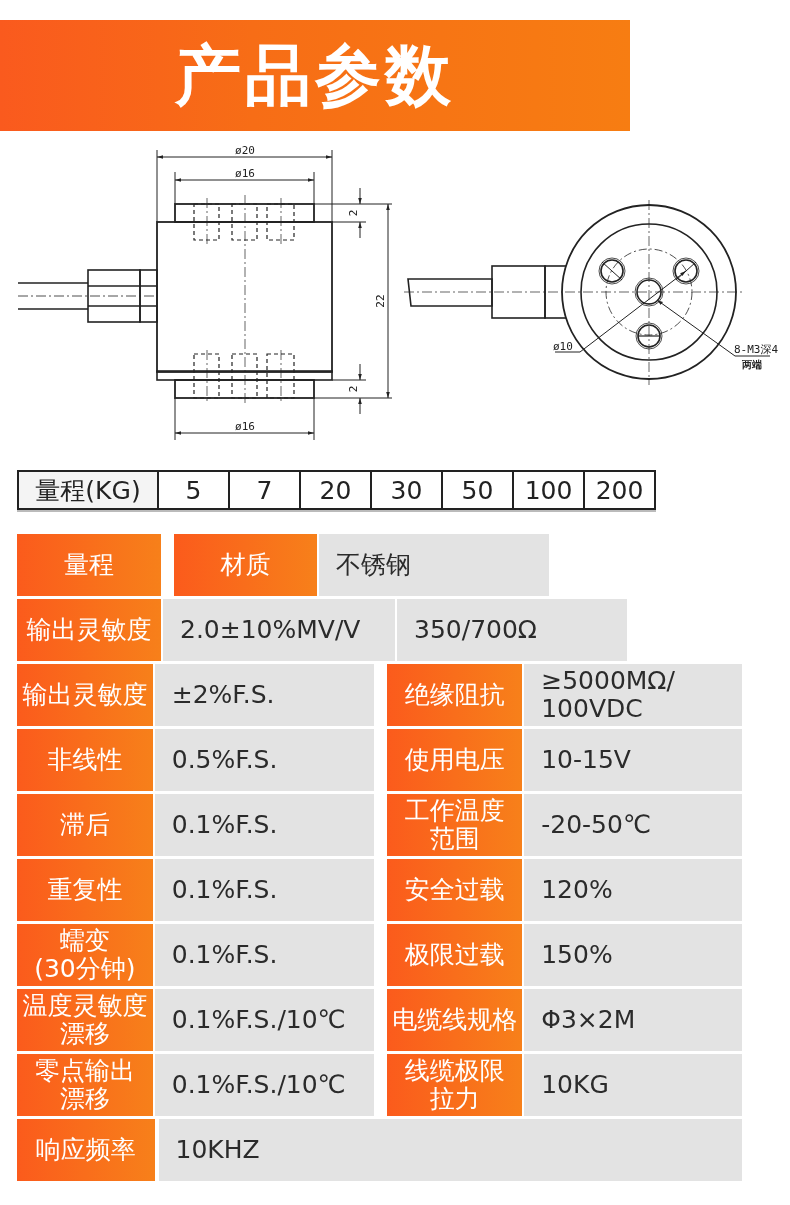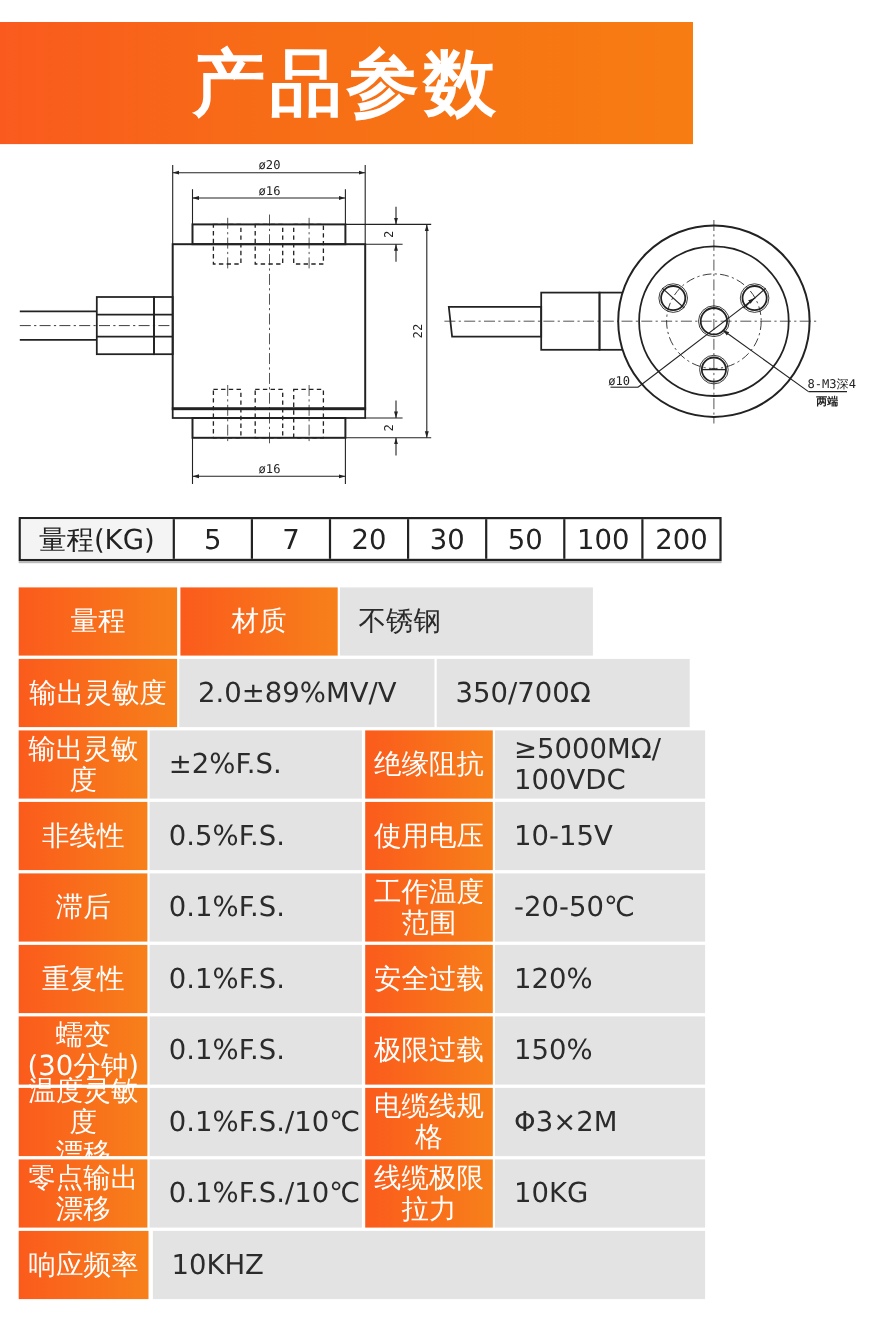--- a/index.html
+++ b/index.html
@@ -23,36 +23,36 @@
     display: flex; border: 2px solid #222; background: #fff;
     box-shadow: 0 2px 0 #bbb;
   }
   .range-cell {
     flex: 1; display: flex; align-items: center; justify-content: center;
     border-left: 2px solid #222; font-size: 25px; color: #222;
     font-family: "DejaVu Sans", sans-serif;
   }
   .range-cell:first-child { border-left: none; flex: 0 0 138px; background: #f4f4f4; }
 
-  .spec-table { position: absolute; left: 17px; top: 534px; width: 624px; }
+  .spec-table { position: absolute; left: 17px; top: 534px; width: 725px; }
   .spec-row { display: flex; height: 62px; margin-bottom: 3px; }
   .spec-label {
     background: linear-gradient(90deg, #fb5b1c 0%, #f7801a 100%);
     color: #fff; display: flex; align-items: center; justify-content: center; text-align: center;
     font-size: 25px; line-height: 28px; font-family: "DejaVu Sans", sans-serif;
     white-space: pre-line;
   }
   .spec-value {
     background: #e3e3e3; color: #2b2b2b; display: flex; align-items: center;
     padding-left: 17px; font-size: 25px; line-height: 28px;
     font-family: "DejaVu Sans", sans-serif; white-space: pre-line;
   }
   .l1 { width: 144px; }
   .v1 { width: 232px; margin-left: 2px; }
-  .l2 { width: 143px; margin-left: 3px; }
+  .l2 { width: 143px; margin-left: 13px; }
   .v2 { width: 230px; margin-left: 2px; }
   .vwide { width: 610px; margin-left: 4px; }
 
   svg text { font-family: "DejaVu Sans Mono", monospace; fill: #222; }
 </style>
 </head>
 <body>
 
 <div class="banner">
   <div class="banner-title">产品参数</div>
@@ -180,21 +180,21 @@
 </div>
 
 <div class="spec-table">
   <div class="spec-row">
     <div class="spec-label l1">量程</div>
     <div class="spec-label l2">材质</div>
     <div class="spec-value v2">不锈钢</div>
   </div>
   <div class="spec-row">
     <div class="spec-label l1">输出灵敏度</div>
-    <div class="spec-value v1">2.0±89%MV/V</div>
+    <div class="spec-value v1">2.0±10%MV/V</div>
     <div class="spec-value v2">350/700Ω</div>
   </div>
   <div class="spec-row">
     <div class="spec-label l1">输出灵敏度</div>
     <div class="spec-value v1">±2%F.S.</div>
     <div class="spec-label l2">绝缘阻抗</div>
     <div class="spec-value v2">≥5000MΩ/
 100VDC</div>
   </div>
   <div class="spec-row">

